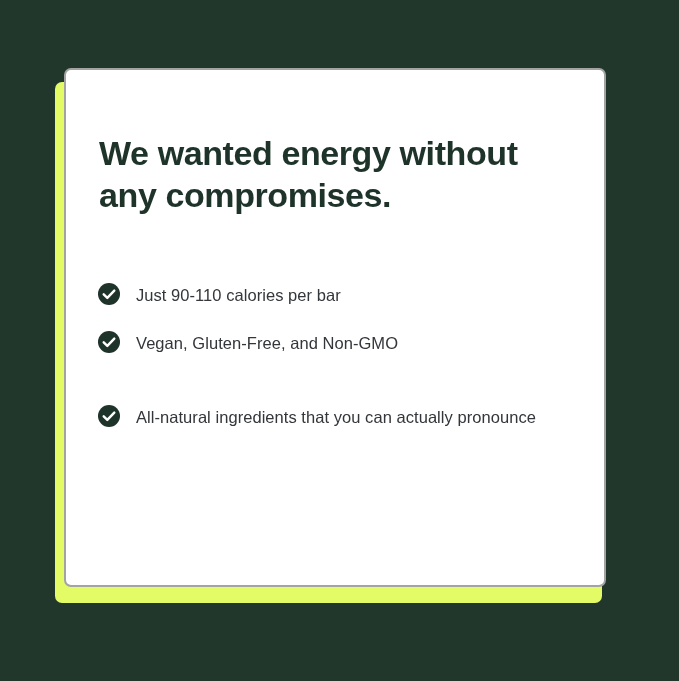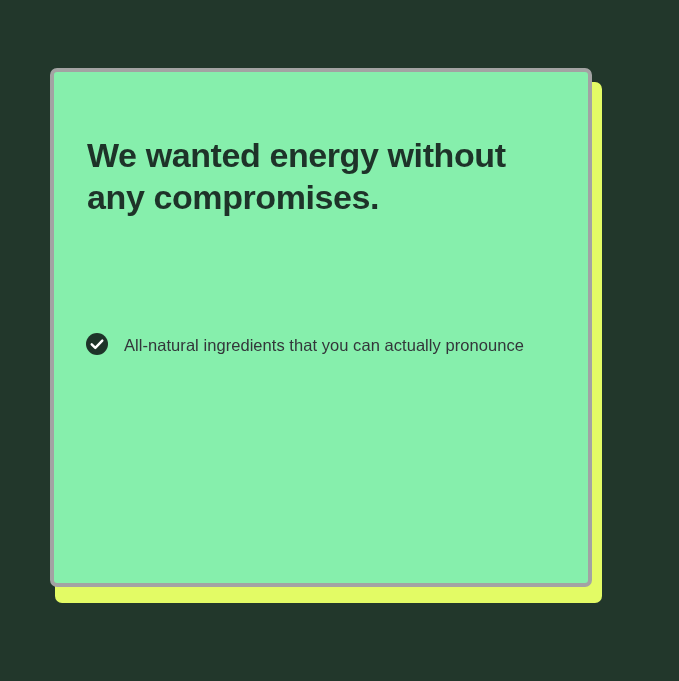--- a/index.html
+++ b/index.html
@@ -29,26 +29,26 @@
     left: 55px;
     top: 82px;
     width: 547px;
     height: 521px;
     background: #e3fb65;
     border-radius: 7px;
   }
 
   #info-card {
     position: absolute;
-    left: 50px;
+    left: 64px;
     top: 68px;
     width: 542px;
     height: 519px;
-    background: #86efac;
-    border: 4px solid #a3a3a3;
+    background: #ffffff;
+    border: 2px solid #a3a3a3;
     border-radius: 7px;
     box-sizing: border-box;
     overflow: hidden;
   }
 
   #card-heading {
     position: absolute;
     left: 33px;
     top: 62px;
     width: 420px;
@@ -104,23 +104,41 @@
 <div id="benefits-panel">
 
   <div id="lime-shadow"></div>
 
   <div id="info-card">
 
     <h1 id="card-heading">We wanted energy without any compromises.</h1>
 
     <ul id="benefits-list">
 
+      <li class="benefit-item">
+        <span class="check-icon">
+          <svg viewBox="0 0 24 24" width="24" height="24" aria-hidden="true">
+            <circle cx="12" cy="12" r="11" fill="#1E3329"></circle>
+            <path d="M6.7 12.3 L10.3 15.9 L17.3 8.6" fill="none" stroke="#FFFFFF" stroke-width="2.4" stroke-linecap="round" stroke-linejoin="round"></path>
+          </svg>
+        </span>
+        <span class="benefit-text">Just 90-110 calories per bar</span>
+      </li>
 
 
 
+      <li class="benefit-item">
+        <span class="check-icon">
+          <svg viewBox="0 0 24 24" width="24" height="24" aria-hidden="true">
+            <circle cx="12" cy="12" r="11" fill="#1E3329"></circle>
+            <path d="M6.7 12.3 L10.3 15.9 L17.3 8.6" fill="none" stroke="#FFFFFF" stroke-width="2.4" stroke-linecap="round" stroke-linejoin="round"></path>
+          </svg>
+        </span>
+        <span class="benefit-text">Vegan, Gluten-Free, and Non-GMO</span>
+      </li>
 
       <li class="benefit-item">
         <span class="check-icon">
           <svg viewBox="0 0 24 24" width="24" height="24" aria-hidden="true">
             <circle cx="12" cy="12" r="11" fill="#1E3329"></circle>
             <path d="M6.7 12.3 L10.3 15.9 L17.3 8.6" fill="none" stroke="#FFFFFF" stroke-width="2.4" stroke-linecap="round" stroke-linejoin="round"></path>
           </svg>
         </span>
         <span class="benefit-text">All-natural ingredients that you can actually pronounce</span>
       </li>

